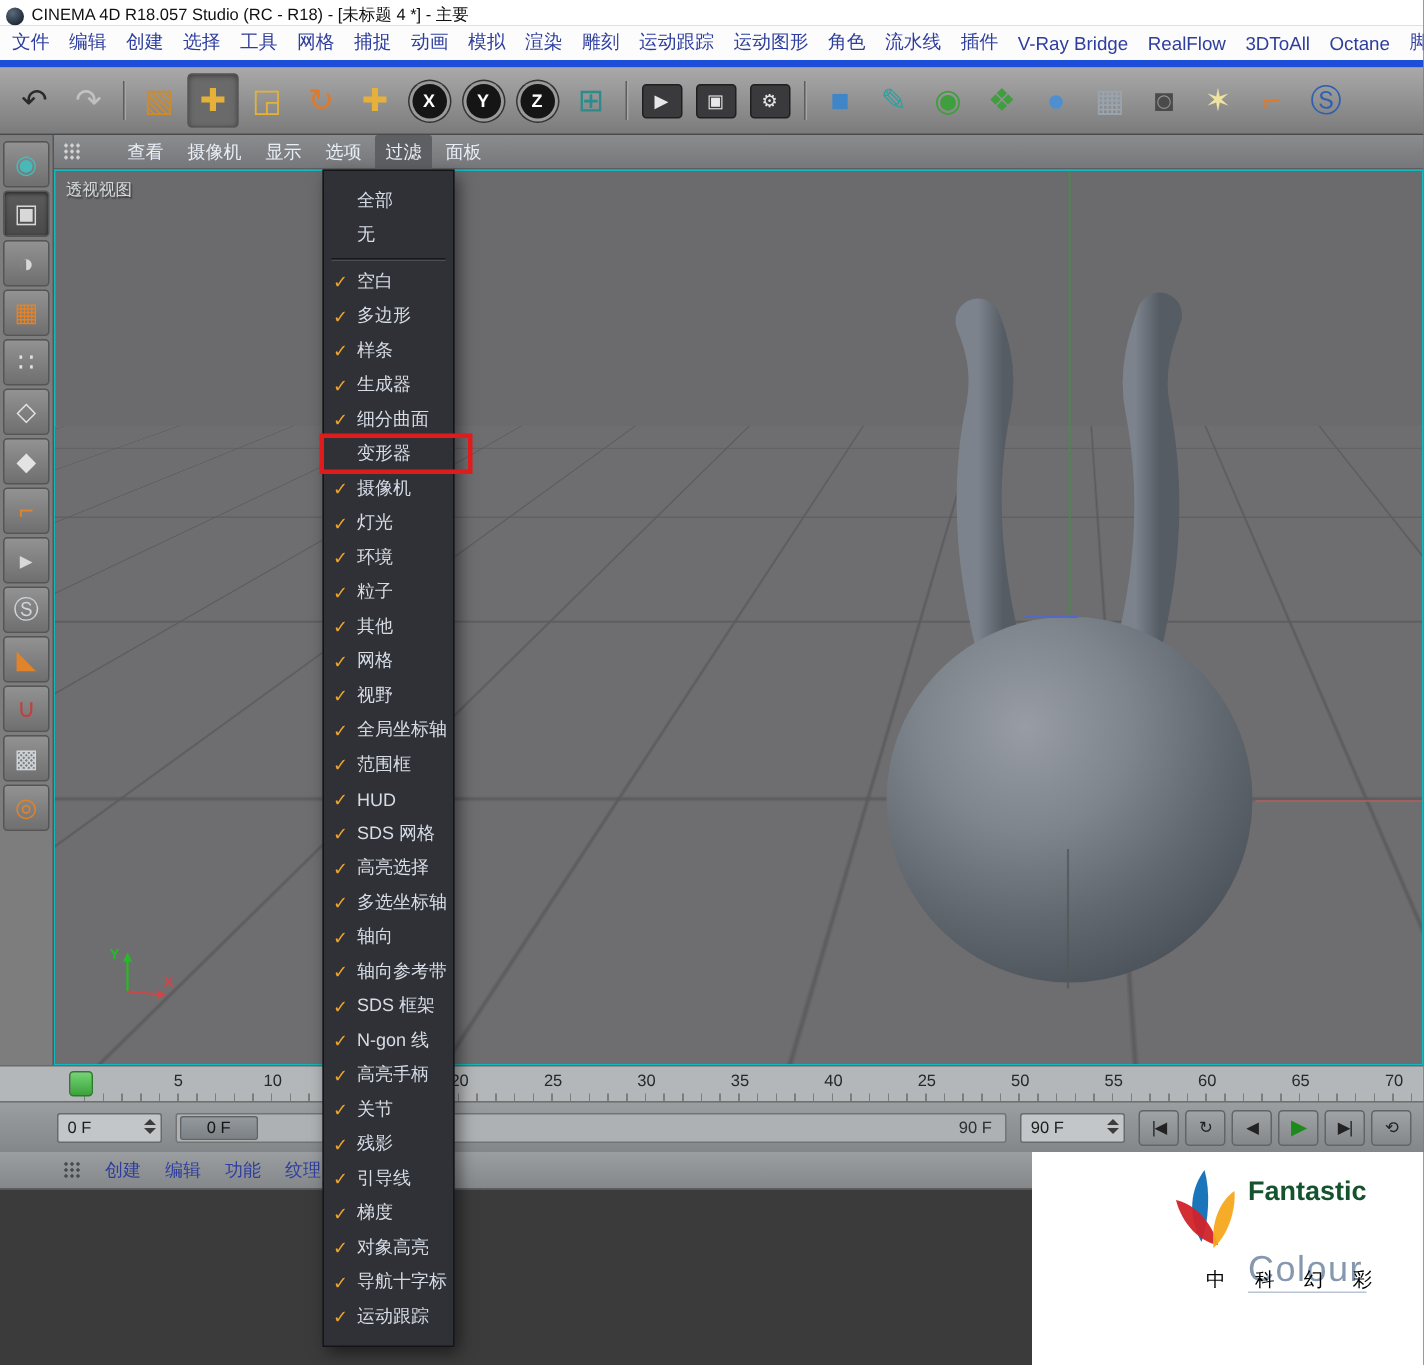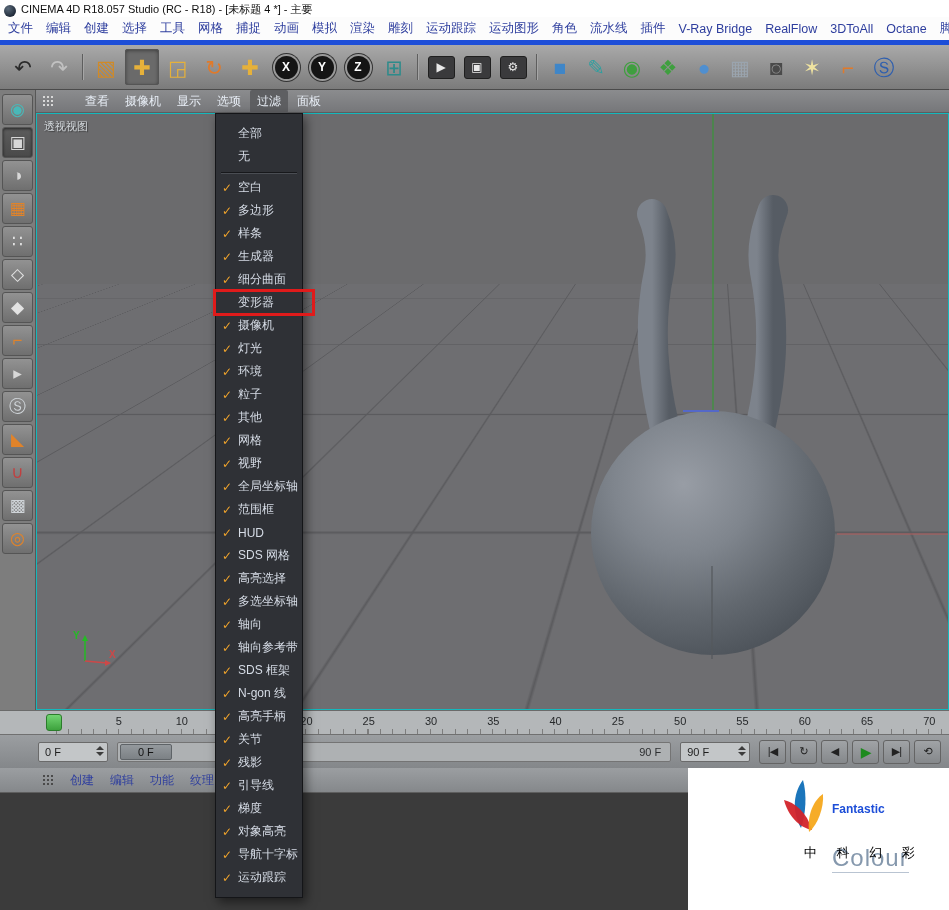--- a/index.html
+++ b/index.html
@@ -120,21 +120,21 @@
 
   
   .bottom { position:absolute; left:0; top:768px; right:0; bottom:0; }
   .mat-bar { position:absolute; left:0; top:0; width:688px; height:25px;
     background:linear-gradient(#9b9ea1,#85888b); border-bottom:1px solid #5e5e5e;
     display:flex; align-items:center; gap:16px; padding-left:42px; font-size:12px; color:#2e3e9e; }
   .mat-bar .drag-handle { background-image:radial-gradient(#4a4a4a 1px, transparent 1.2px); margin-right:0; }
   .mat-area { position:absolute; left:0; top:25px; width:688px; bottom:0; background:#3b3b3b; }
   .logo-panel { position:absolute; left:688px; top:0; right:0; bottom:0; background:#ffffff; }
   .logo-inner { position:absolute; left:92px; top:10px; display:flex; gap:6px; align-items:flex-start; }
-  .brand-top { font-size:12px; font-weight:bold; color:#1d4ed8; margin-top:24px; }
+  .brand-top { font-size:18px; font-weight:bold; color:#14532d; margin-top:6px; }
   .brand-bottom { font-size:24px; color:#8598ad; letter-spacing:1px; border-bottom:1px solid #b9c4d2;margin-top:28px; }
   .brand-cn { position:absolute; left:116px; top:76px; font-size:13px; color:#000000; letter-spacing:8px; }
 </style>
 </head>
 <body>
 
 <div class="titlebar">
   <span class="app-icon"></span>
   <span>CINEMA 4D R18.057 Studio (RC - R18) - [未标题 4 *] - 主要</span>
 </div>

